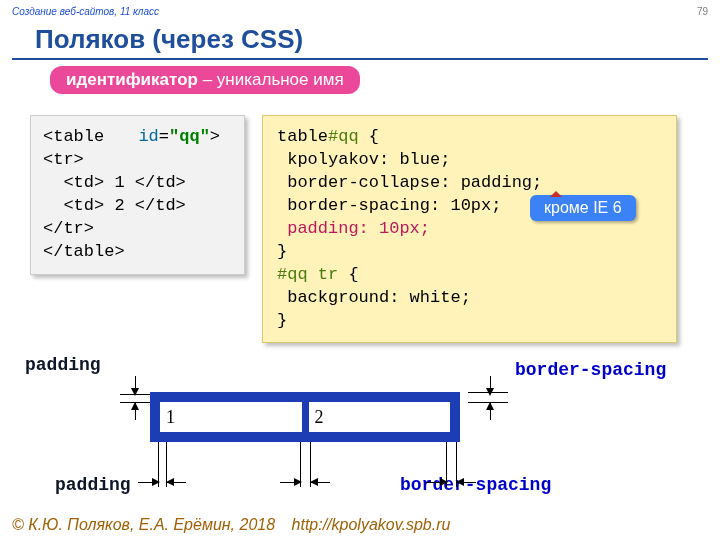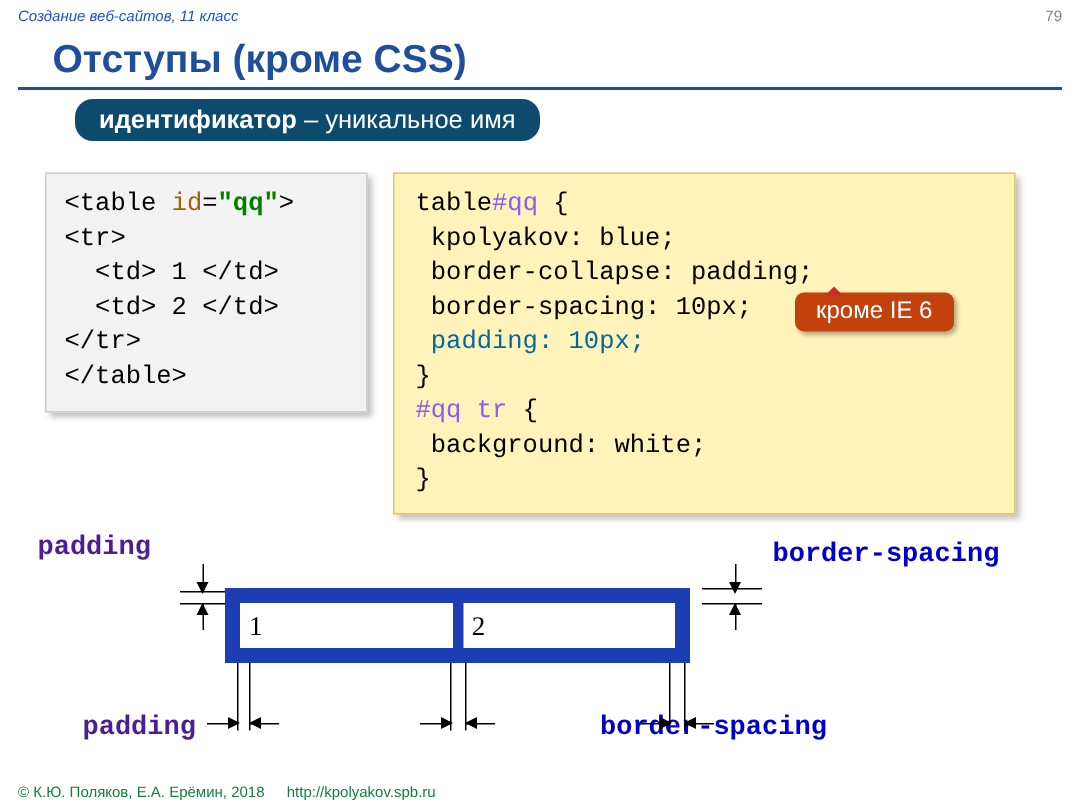--- a/index.html
+++ b/index.html
@@ -34,61 +34,61 @@
   }
   .title-underline {
     position: absolute;
     top: 58px; left: 12px; right: 12px;
     height: 2px;
     background: #1f4e9c;
   }
   .callout-green {
     position: absolute;
     top: 66px; left: 50px;
-    background: #0c4a6e;
+    background: #ec4899;
     color: #fff;
     border-radius: 12px;
     padding: 4px 16px;
     font-size: 17px;
   }
   .callout-green .bold { font-weight: bold; }
   .code-html-box {
     position: absolute;
     top: 115px; left: 30px;
     width: 215px;
     background: #f2f2f2;
     border: 1px solid #ccc;
     box-shadow: 3px 3px 4px rgba(0,0,0,.25);
     padding: 10px 12px;
     font-family: "Courier New", monospace;
     font-size: 17px;
     line-height: 1.35;
     white-space: pre;
   }
-  .code-html-box .attr { color: #a16207; }
+  .code-html-box .attr { color: #0369a1; margin-left: 24px; }
   .code-html-box .attr-val { color: #008000; font-weight: bold; }
   .code-css-box {
     position: absolute;
     top: 115px; left: 262px;
     width: 415px;
     background: #fff3b9;
     border: 1px solid #d9c96b;
     box-shadow: 3px 3px 4px rgba(0,0,0,.25);
     padding: 10px 14px;
     font-family: "Courier New", monospace;
     font-size: 17px;
     line-height: 1.35;
     white-space: pre;
   }
-  .code-css-box .sel { color: #8b5cf6; }
-  .code-css-box .pad { color: #0369a1; }
+  .code-css-box .sel { color: #4d7c0f; }
+  .code-css-box .pad { color: #be185d; }
   .callout-red {
     position: absolute;
     top: 195px; left: 530px;
-    background: #c2410c;
+    background: #3b82f6;
     color: #fff;
     border-radius: 6px;
     padding: 4px 14px;
     font-size: 16px;
     box-shadow: 2px 2px 3px rgba(0,0,0,.3);
   }
   .callout-red::before {
     content: "";
     position: absolute;
     top: -10px; left: 20px;
@@ -100,21 +100,21 @@
     position: absolute;
     top: 370px; left: 20px; right: 20px;
     height: 130px;
   }
   .lbl {
     position: absolute;
     font-family: "Courier New", monospace;
     font-size: 18px;
     font-weight: bold;
   }
-  .lbl.red { color: #4c1d95; }
+  .lbl.red { color: #0f172a; }
   .lbl.blue { color: #0000cc; }
   .table-outer {
     position: absolute;
     top: 22px; left: 130px;
     width: 310px; height: 50px;
     border: 6px solid #1c3db3;
     background: #1c3db3;
     display: flex;
     gap: 7px;
     padding: 4px;
@@ -139,32 +139,33 @@
     position: absolute; width: 0; height: 0;
   }
   .arr-up { border-left: 4px solid transparent; border-right: 4px solid transparent; border-bottom: 8px solid #000; }
   .arr-down { border-left: 4px solid transparent; border-right: 4px solid transparent; border-top: 8px solid #000; }
   .arr-left { border-top: 4px solid transparent; border-bottom: 4px solid transparent; border-right: 8px solid #000; }
   .arr-right { border-top: 4px solid transparent; border-bottom: 4px solid transparent; border-left: 8px solid #000; }
 
   .footer {
     position: absolute;
     bottom: 6px; left: 12px;
-    font-size: 10px;
-    color: #15803d;
+    font-size: 16px;
+    font-style: italic;
+    color: #a16207;
   }
   .footer .url { margin-left: 12px; }
 </style>
 </head>
 <body>
 
 <div class="header-gray">Создание веб-сайтов, 11 класс</div>
 <div class="page-num">79</div>
 
-<div class="title">Отступы (кроме CSS)</div>
+<div class="title">Поляков (через CSS)</div>
 <div class="title-underline"></div>
 
 <div class="callout-green">
   <span class="bold">идентификатор</span><span> – уникальное имя</span>
 </div>
 
 <div class="code-html-box"><span>&lt;table </span><span class="attr">id</span><span>=</span><span class="attr-val">"qq"</span><span>&gt;</span>
 <span>&lt;tr&gt;</span>
 <span>  &lt;td&gt; 1 &lt;/td&gt;</span>
 <span>  &lt;td&gt; 2 &lt;/td&gt;</span>

